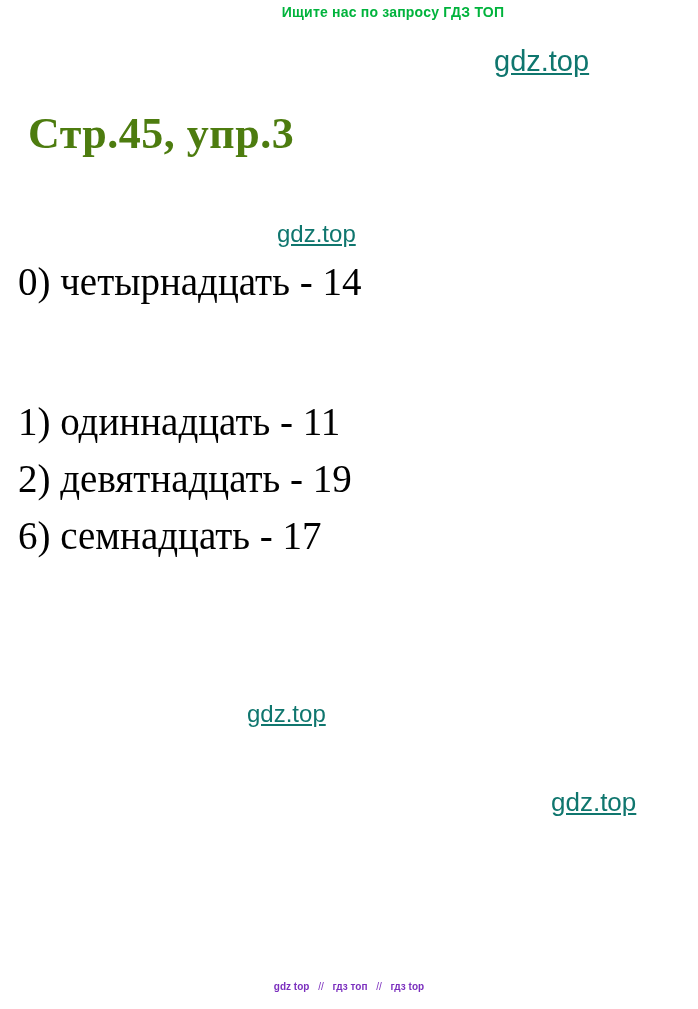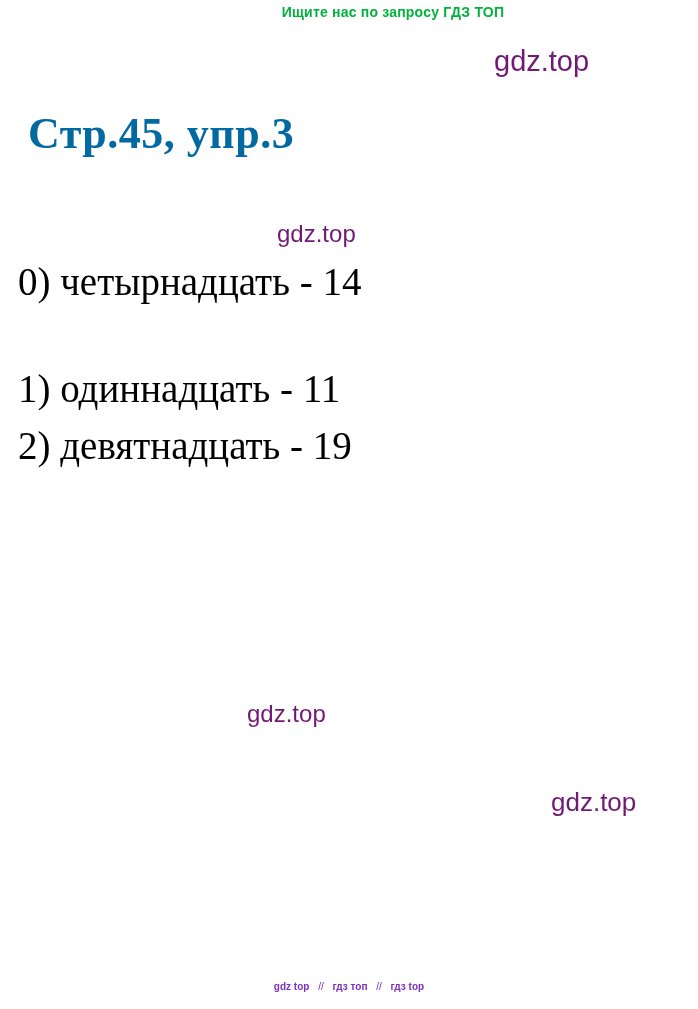--- a/index.html
+++ b/index.html
@@ -23,22 +23,23 @@
     font-family: "Liberation Sans", sans-serif;
     font-size: 14px;
     font-weight: bold;
     color: #00b33c;
     letter-spacing: 0.2px;
     margin-left: 44px;
   }
   .wm {
     position: absolute;
     font-family: "Liberation Sans", sans-serif;
-    color: #701a75;
+    color: #0f766e;
     white-space: nowrap;
+    text-decoration: underline;
   }
   .wm-1 {
     top: 45px;
     left: 494px;
     font-size: 29px;
   }
   .wm-2 {
     top: 220px;
     left: 277px;
     font-size: 24px;
@@ -52,37 +53,37 @@
     top: 787px;
     left: 551px;
     font-size: 26px;
   }
   .page-title {
     position: absolute;
     top: 108px;
     left: 28px;
     font-size: 44px;
     font-weight: bold;
-    color: #0369a1;
+    color: #4d7c0f;
     letter-spacing: 0.5px;
   }
   .answers {
     position: absolute;
     top: 262px;
     left: 18px;
     width: 640px;
   }
   .answer-line {
     font-size: 39px;
     color: #000000;
     line-height: 1.0;
     white-space: nowrap;
   }
   .answer-line.first {
-    margin-bottom: 68px;
+    margin-bottom: 101px;
   }
   .answer-line.spaced {
     margin-bottom: 18px;
   }
   .footer {
     position: absolute;
     bottom: 17px;
     left: 0;
     width: 100%;
     text-align: center;
@@ -107,20 +108,21 @@
 <div class="wm wm-1">gdz.top</div>
 
 <div class="page-title">Стр.45, упр.3</div>
 
 <div class="wm wm-2">gdz.top</div>
 
 <div class="answers">
   <div class="answer-line first">0) четырнадцать - 14</div>
   <div class="answer-line spaced">1) одиннадцать - 11</div>
   <div class="answer-line spaced">2) девятнадцать - 19</div>
+  <div class="answer-line spaced">6) семнадцать - 17</div>
 </div>
 
 <div class="wm wm-3">gdz.top</div>
 <div class="wm wm-4">gdz.top</div>
 
 <div class="footer">
   <span>gdz top</span>
   <span class="sep">//</span>
   <span>гдз топ</span>
   <span class="sep">//</span>

